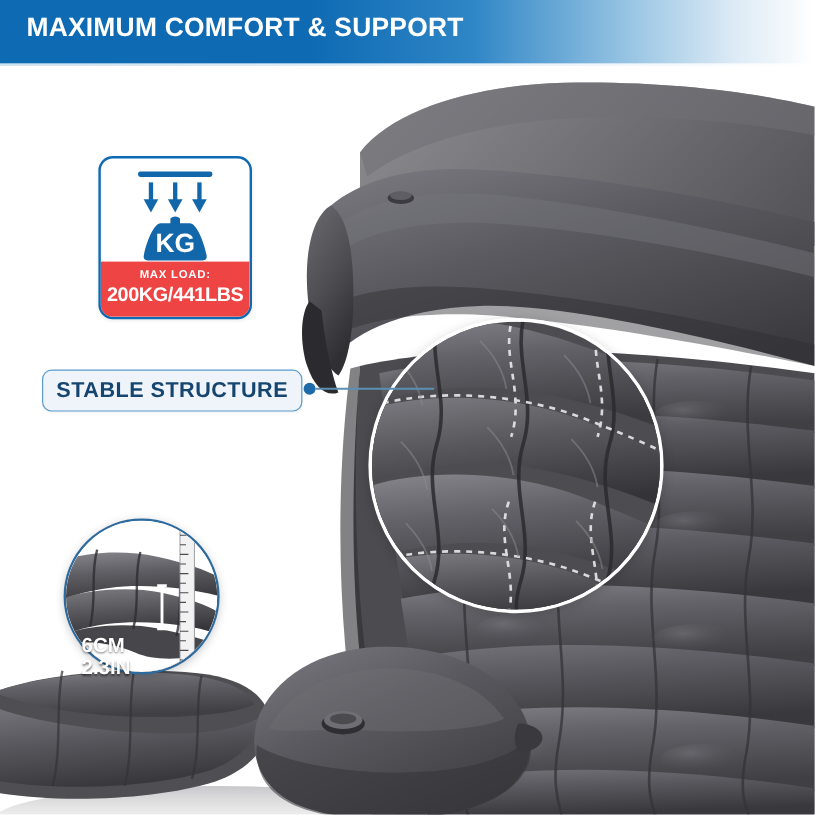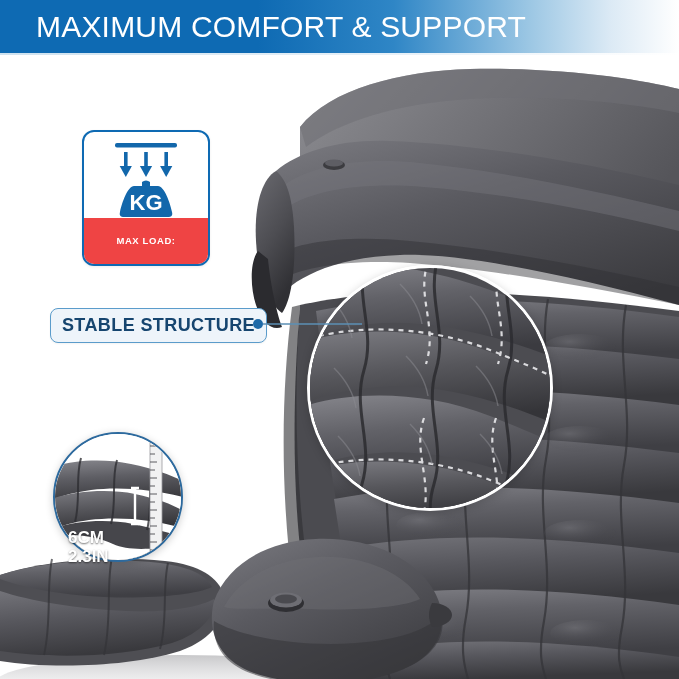--- a/index.html
+++ b/index.html
@@ -2,41 +2,41 @@
 <html><head>
 <meta charset="utf-8">
 <style>
   html,body{margin:0;padding:0;background:#fff;}
   body{width:679px;height:679px;overflow:hidden;font-family:"Liberation Sans",sans-serif;-webkit-font-smoothing:antialiased;}
   #stage{position:relative;width:679px;height:679px;background:#ffffff;overflow:hidden;}
 
   
   #header{position:absolute;left:0;top:0;width:679px;height:53px;
     background:linear-gradient(90deg,#0e6ab3 0%,#0e6ab3 38%,#2f86c6 58%,#9cc7e4 78%,#dceaf5 90%,#ffffff 100%);}
-  #header-title{position:absolute;left:36px;top:10px;font-size:30px;font-weight:normal;color:#ffffff;
+  #header-title{position:absolute;left:22px;top:10px;font-size:22px;font-weight:bold;color:#ffffff;
     letter-spacing:0.2px;white-space:nowrap;font-family:"Liberation Sans",sans-serif;}
   #header-underline{position:absolute;left:0;top:53px;width:679px;height:2px;
     background:linear-gradient(90deg,#cfe2ef 0%,#e8f1f8 60%,#ffffff 100%);}
 
   
   #product-photo{position:absolute;left:0;top:55px;width:679px;height:624px;}
   #product-svg{position:absolute;left:0;top:0;width:679px;height:624px;}
 
   
   #load-badge{position:absolute;left:82px;top:130px;width:124px;height:132px;
     background:#ffffff;border:2px solid #0e6ab3;border-radius:12px;overflow:hidden;
     box-shadow:0 1px 3px rgba(0,0,0,.07);}
   #load-icon-area{position:relative;height:61px;}
   #load-footer{position:absolute;left:0;bottom:0;width:100%;height:46px;background:#ef4444;
     display:flex;flex-direction:column;align-items:center;justify-content:center;}
   #load-footer-label{color:#ffffff;font-size:9.5px;font-weight:bold;letter-spacing:.6px;line-height:1;}
   #load-footer-value{color:#ffffff;font-size:16.5px;font-weight:bold;letter-spacing:-.3px;line-height:1.2;margin-top:2px;}
 
   
-  #stable-pill{position:absolute;left:50px;top:308px;width:215px;height:33px;
+  #stable-pill{position:absolute;left:35px;top:308px;width:215px;height:33px;
     background:#eef4fa;border:1.6px solid #5b9ccb;border-radius:8px;
     display:flex;align-items:center;justify-content:center;box-shadow:0 1px 2px rgba(0,0,0,.05);}
   #stable-pill-label{color:#16456f;font-size:18px;font-weight:bold;letter-spacing:.4px;}
   #stable-connector{position:absolute;left:252px;top:318px;width:110px;height:12px;}
 
   
   #zoom-circle-large{position:absolute;left:307px;top:265px;width:240px;height:240px;border-radius:50%;
     border:3px solid #ffffff;overflow:hidden;box-shadow:0 2px 10px rgba(0,0,0,.18);}
   #zoom-circle-small{position:absolute;left:53px;top:432px;width:126px;height:126px;border-radius:50%;
     border:2.5px solid #2d6a9e;overflow:hidden;box-shadow:0 2px 8px rgba(0,0,0,.20);background:#ffffff;}
@@ -330,20 +330,21 @@
           <path d="M76.1,34 L88.3,34 L82.2,45 Z"></path>
         </g>
         <path d="M58,50 a6,6 0 0 1 8,0 l0,5 l-8,0 Z" fill="#1267ab"></path>
         <path d="M50,54 L74,54 C80,54 86,70 88,80 C89,84 87,85 84,85 L40,85
                  C37,85 35,84 36,80 C38,70 44,54 50,54 Z" fill="#1267ab"></path>
         <text x="62" y="78" text-anchor="middle" font-family="Liberation Sans, sans-serif" font-size="22" font-weight="bold" fill="#ffffff">KG</text>
       </svg>
     </div>
     <div id="load-footer">
       <span id="load-footer-label">MAX LOAD:</span>
+      <span id="load-footer-value">200KG/441LBS</span>
     </div>
   </div>
 
   <div id="stable-pill">
     <span id="stable-pill-label">STABLE STRUCTURE</span>
   </div>
   <svg id="stable-connector" viewBox="0 0 110 12" xmlns="http://www.w3.org/2000/svg">
     <circle cx="6" cy="6" r="5" fill="#1f6aa8"></circle>
     <line x1="11" y1="6" x2="110" y2="6" stroke="#5b8fb4" stroke-width="1.6"></line>
   </svg>

